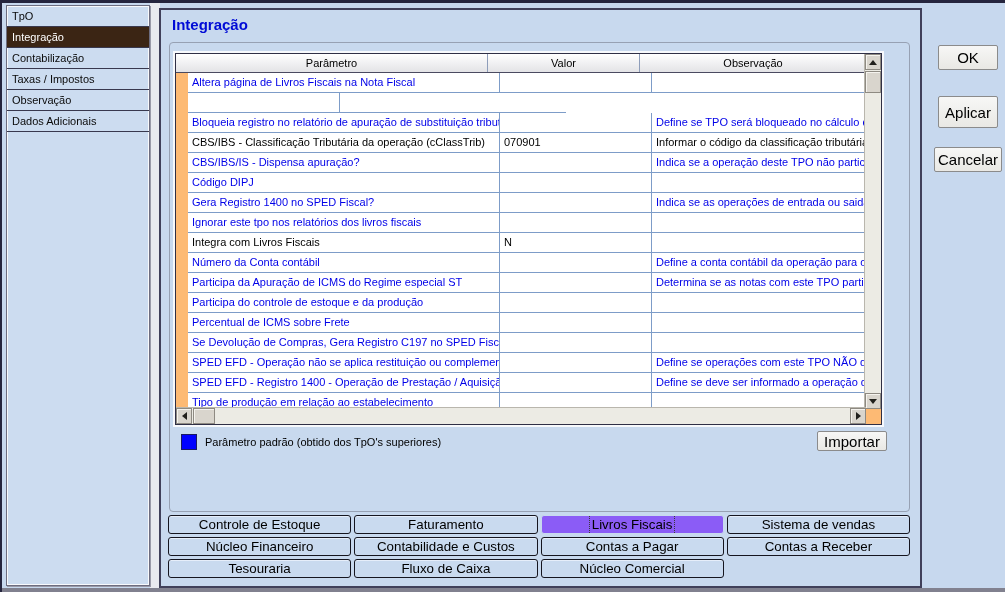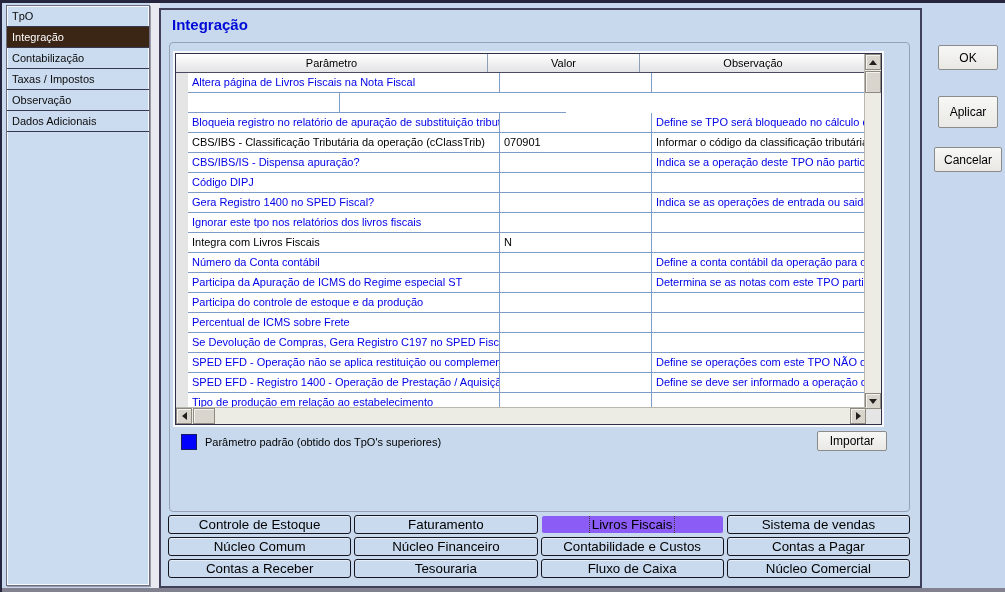--- a/index.html
+++ b/index.html
@@ -44,21 +44,21 @@
   .main-title { position:absolute; left:11px; top:6px; font-size:15px; font-weight:bold; color:#000bd6; }
 
   .groupbox {
     position:absolute; left:8px; top:32px; width:741px; height:470px;
     border:1px solid #97a1b3; border-radius:4px;
   }
 
   
   .tablebox {
     position:absolute; left:14px; top:43px; width:707px; height:372px;
-    background:#e5e5e5; border:1px solid #2f2f45;
+    background:#fdba74; border:1px solid #2f2f45;
     box-shadow: 0 0 0 2px #f7f9fc;
   }
   .thead { display:flex; height:19px; border-bottom:1px solid #4a4a60;
     background:linear-gradient(#ffffff,#e3e3e6); }
   .th { line-height:18px; text-align:center; color:#000; border-right:1px solid #8e9dba; }
   .th.c0 { width:312px; } .th.c1 { width:152px; } .th.c2 { width:226px; border-right:none; }
   .tbody { position:absolute; left:0; top:19px; width:690px; height:336px; overflow:hidden; background:#fff;margin-left:12px; }
   .trow { display:flex; height:20px; color:#000; }
   .trow.def { color:#0000e8; }
   .cell { line-height:19px; padding-left:4px; white-space:nowrap; overflow:hidden;
@@ -78,21 +78,21 @@
   .tri.left  { border-top:4px solid transparent; border-bottom:4px solid transparent; border-right:5px solid #21201c; }
   .tri.right { border-top:4px solid transparent; border-bottom:4px solid transparent; border-left:5px solid #21201c; }
 
   
   .legend { position:absolute; left:20px; top:424px; display:flex; align-items:center; }
   .legend-swatch { width:16px; height:16px; border:1px solid #1a1a60; margin-right:8px; }
   .legend-label { color:#000; }
   .btn {
     background:linear-gradient(#f7f7f6,#e9e8e4);
     border:1px solid #8b8b8b; border-radius:2px;
-    color:#000; font-size:12px; font-family:"Liberation Sans", sans-serif;
+    color:#000; font-size:15px; font-family:"Liberation Sans", sans-serif;
     text-align:center; cursor:default;
   }
   .btn-importar { position:absolute; left:656px; top:421px; width:70px; height:20px; }
 
   
   .mtabs {
     position:absolute; left:7px; top:505px; width:742px;
     display:grid; grid-template-columns:repeat(4, 1fr); column-gap:3px; row-gap:3px;
   }
   .mtab {
@@ -248,21 +248,20 @@
     <div class="legend-swatch" style="background: rgb(0, 0, 255);"></div>
     <div class="legend-label">Parâmetro padrão (obtido dos TpO's superiores)</div>
   </div>
   <button class="btn btn-importar">Importar</button>
 
   <div class="mtabs">
       <button class="mtab"><span class="mtab-label">Controle de Estoque</span></button>
       <button class="mtab"><span class="mtab-label">Faturamento</span></button>
       <button class="mtab active"><span class="mtab-label">Livros Fiscais</span></button>
       <button class="mtab"><span class="mtab-label">Sistema de vendas</span></button>
-      <button class="mtab"><span class="mtab-label">Núcleo Comum</span></button>
       <button class="mtab"><span class="mtab-label">Núcleo Financeiro</span></button>
       <button class="mtab"><span class="mtab-label">Contabilidade e Custos</span></button>
       <button class="mtab"><span class="mtab-label">Contas a Pagar</span></button>
       <button class="mtab"><span class="mtab-label">Contas a Receber</span></button>
       <button class="mtab"><span class="mtab-label">Tesouraria</span></button>
       <button class="mtab"><span class="mtab-label">Fluxo de Caixa</span></button>
       <button class="mtab"><span class="mtab-label">Núcleo Comercial</span></button>
     </div>
 </div>
 

